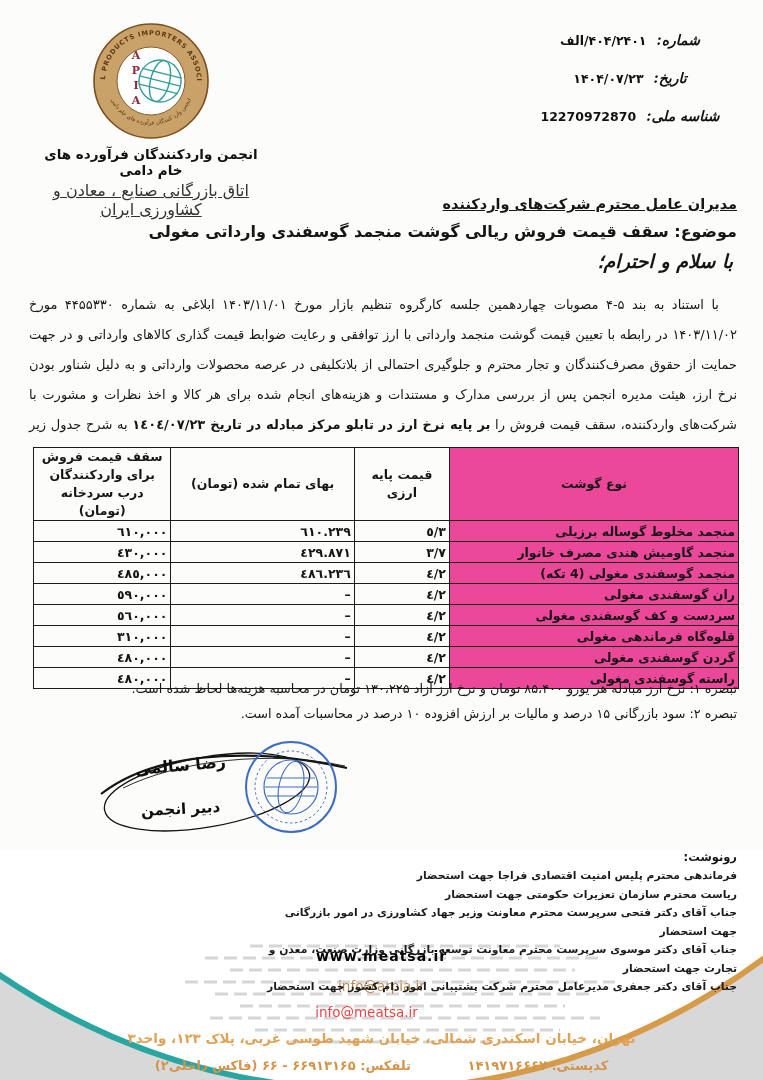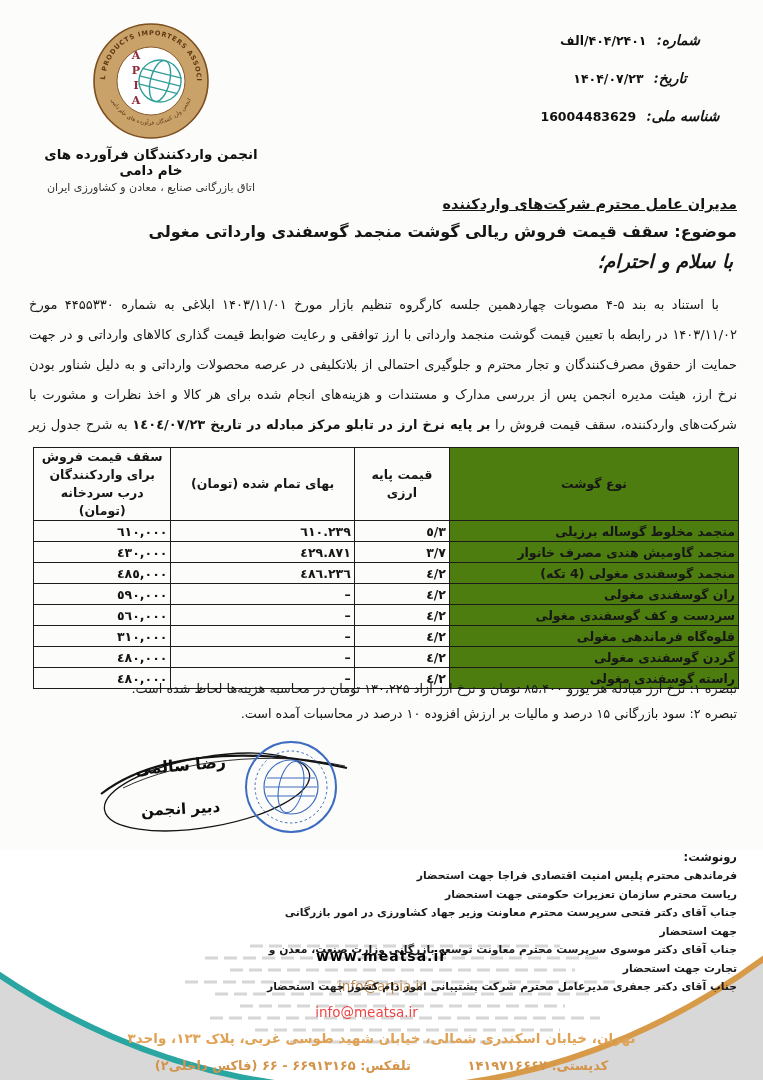--- a/index.html
+++ b/index.html
@@ -12,21 +12,21 @@
   }
   
   .logo-block{position:absolute;left:36px;top:22px;width:230px;text-align:center;}
   .seal-wrap{position:relative;width:118px;height:118px;margin:0 auto;}
   .apia-letters{
     position:absolute;left:34px;top:26px;width:20px;
     font-family:"DejaVu Serif",serif;font-weight:bold;font-size:11px;line-height:15px;
     color:#8e2c3a;white-space:pre-line;text-align:center;direction:ltr;
   }
   .org-name{margin-top:6px;font-size:13.5px;font-weight:bold;color:#111;}
-  .org-sub{margin-top:3px;font-size:11px;color:#333;}
+  .org-sub{margin-top:3px;font-size:16px;color:#333;text-decoration:underline;}
   .fields{position:absolute;right:18px;top:30px;width:230px;direction:rtl;text-align:center;}
   .field-row{margin-bottom:19px;white-space:nowrap;}
   .field-label{font-family:"DejaVu Serif",serif;font-style:italic;font-weight:bold;font-size:14px;color:#111;}
   .field-value{font-size:12.5px;font-weight:bold;color:#111;margin-right:5px;}
   
   .recipient{position:absolute;right:26px;top:196px;font-size:14.5px;font-weight:bold;text-decoration:underline;}
   .subject{position:absolute;right:26px;top:222px;font-size:16px;font-weight:bold;}
   .salutation{
     position:absolute;right:30px;top:250px;
     font-family:"DejaVu Serif",serif;font-style:italic;font-weight:bold;font-size:19px;
@@ -42,21 +42,21 @@
     position:absolute;left:33px;top:447px;width:706px;
     border-collapse:collapse;direction:rtl;table-layout:fixed;
     font-size:12.5px;font-weight:bold;
   }
   .price-table th,.price-table td{
     border:1.4px solid #1c1c1c;vertical-align:middle;
     padding:0 3px;
   }
   .price-table thead th{height:44px;line-height:18px;}
   .price-table tbody td{height:20px;}
-  .col-type{background:#4d7c0f;}
+  .col-type{background:#ec4899;}
   
   .notes{position:absolute;right:26px;top:676px;width:710px;font-size:12.8px;line-height:25px;text-align:right;}
   
   .sig-block{position:absolute;left:95px;top:730px;width:265px;height:120px;}
   .sig-svg{position:absolute;left:0;top:0;}
   .sig-name{position:absolute;left:40px;top:26px;font-size:16px;font-weight:bold;transform:rotate(-5deg);color:#0d0d0d;}
   .sig-title{position:absolute;left:46px;top:70px;font-size:15px;font-weight:bold;transform:rotate(-3deg);color:#0d0d0d;}
   
   .cc-block{position:absolute;right:26px;top:850px;width:480px;text-align:right;direction:rtl;z-index:3;}
   .cc-label{font-size:11.5px;font-weight:bold;margin-bottom:3px;}
@@ -136,21 +136,21 @@
     <div class="field-row">
       <span class="field-label">شماره:</span>
       <span class="field-value">۴۰۴/۲۴۰۱/الف</span>
     </div>
     <div class="field-row">
       <span class="field-label">تاریخ:</span>
       <span class="field-value">۱۴۰۴/۰۷/۲۳</span>
     </div>
     <div class="field-row">
       <span class="field-label">شناسه ملی:</span>
-      <span class="field-value">16004483629</span>
+      <span class="field-value">12270972870</span>
     </div>
   </div>
 
   <div class="recipient">مدیران عامل محترم شرکت‌های واردکننده</div>
   <div class="subject">موضوع: سقف قیمت فروش ریالی گوشت منجمد گوسفندی وارداتی مغولی</div>
   <div class="salutation">با سلام و احترام؛</div>
 
   <div class="body-par"><span>با استناد به بند ۵-۴ مصوبات چهاردهمین جلسه کارگروه تنظیم بازار مورخ ۱۴۰۳/۱۱/۰۱ ابلاغی به شماره ۴۴۵۵۳۳۰ مورخ ۱۴۰۳/۱۱/۰۲ در رابطه با تعیین قیمت گوشت منجمد وارداتی با ارز توافقی و رعایت ضوابط قیمت گذاری کالاهای وارداتی و در جهت حمایت از حقوق مصرف‌کنندگان و تجار محترم و جلوگیری احتمالی از بلاتکلیفی در عرصه محصولات وارداتی و به دلیل شناور بودن نرخ ارز، هیئت مدیره انجمن پس از بررسی مدارک و مستندات و هزینه‌های انجام شده برای هر کالا و اخذ نظرات و مشورت با شرکت‌های واردکننده، سقف قیمت فروش را </span><b>بر پایه نرخ ارز در تابلو مرکز مبادله در تاریخ ١٤٠٤/٠٧/٢٣</b><span> به شرح جدول زیر اعلام می‌نماید.</span></div>
 
   <table class="price-table">

